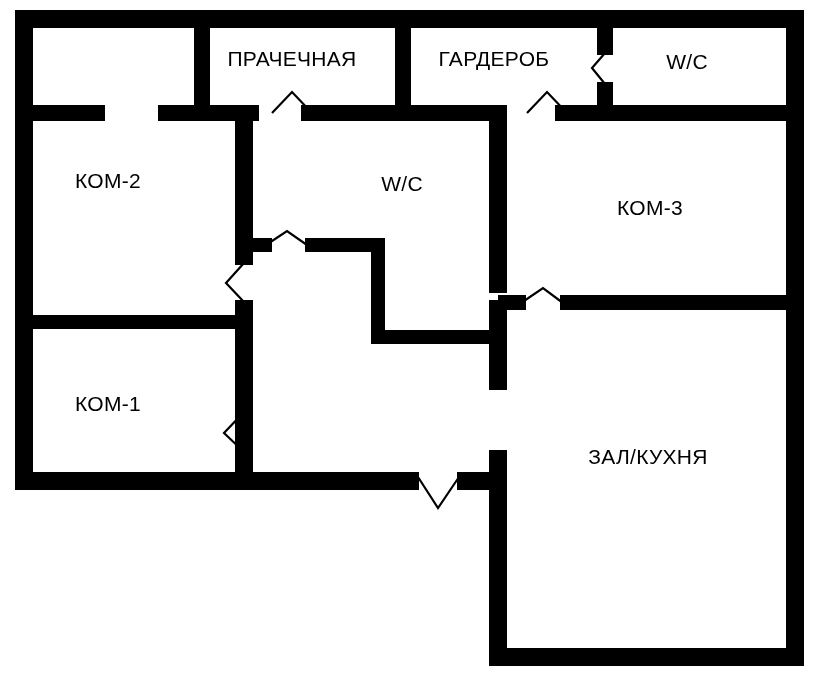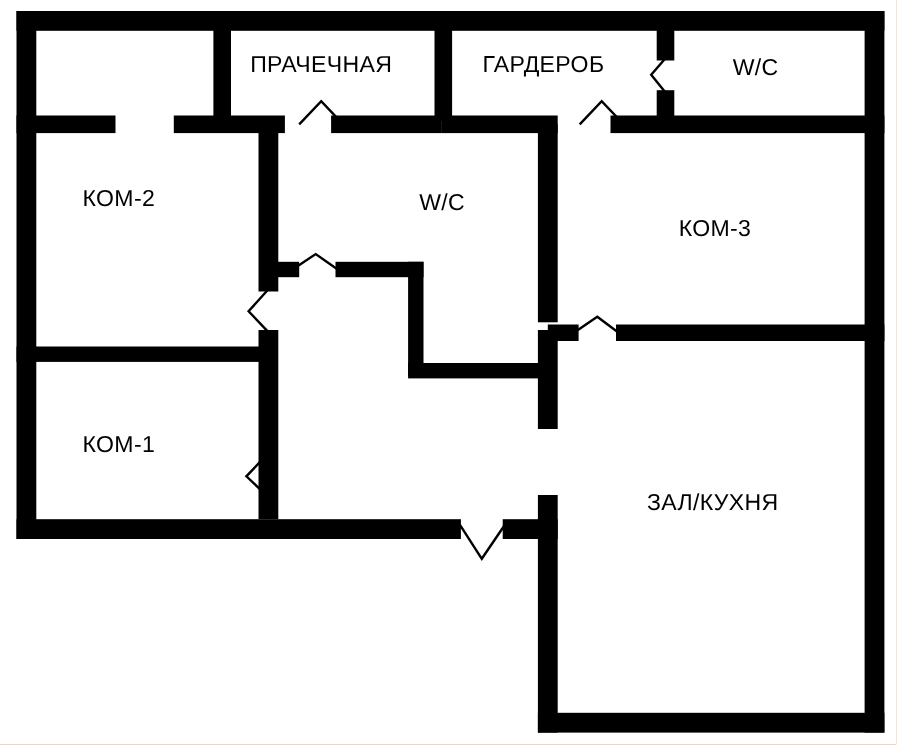--- a/index.html
+++ b/index.html
@@ -10,21 +10,21 @@
   body {
     width: 815px;
     height: 677px;
     font-family: "Liberation Sans", sans-serif;
     overflow: hidden;
   }
   #floorplan-root {
     position: relative;
     width: 815px;
     height: 677px;
-    background: #f97316;
+    background: #22c55e;
   }
   svg#plan {
     display: block;
     width: 815px;
     height: 677px;
   }
   .wall {
     fill: #000000;
   }
   .door-arc {

